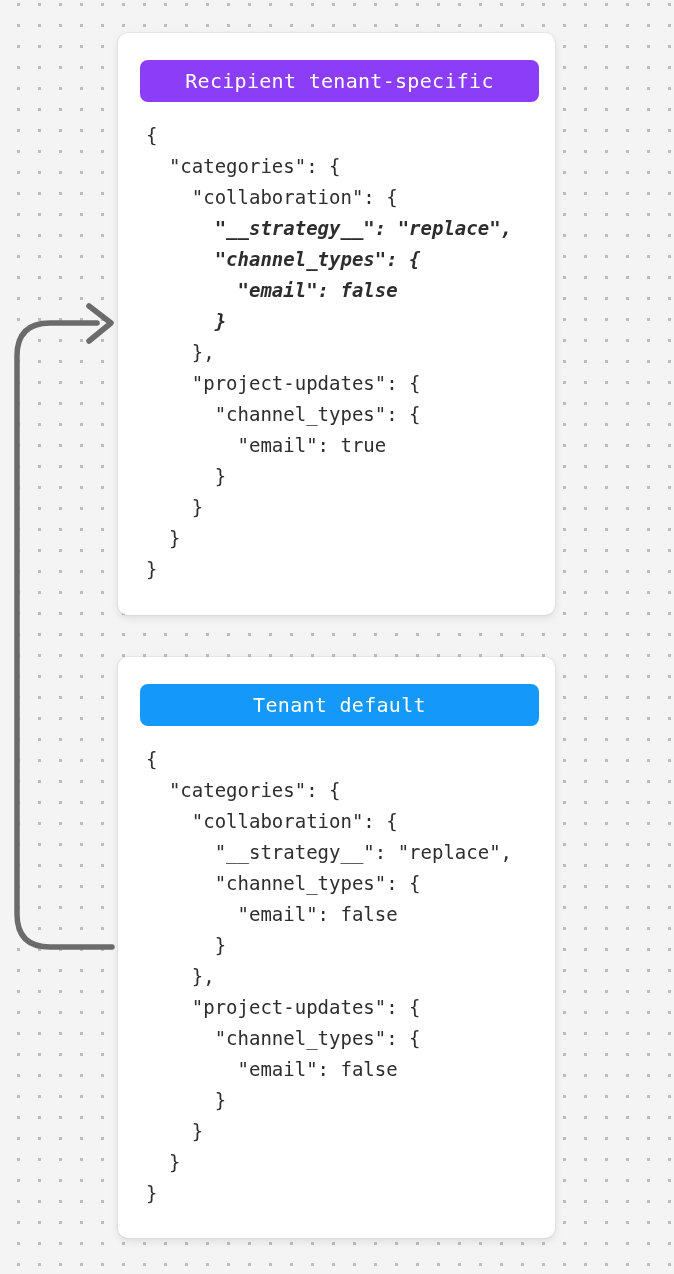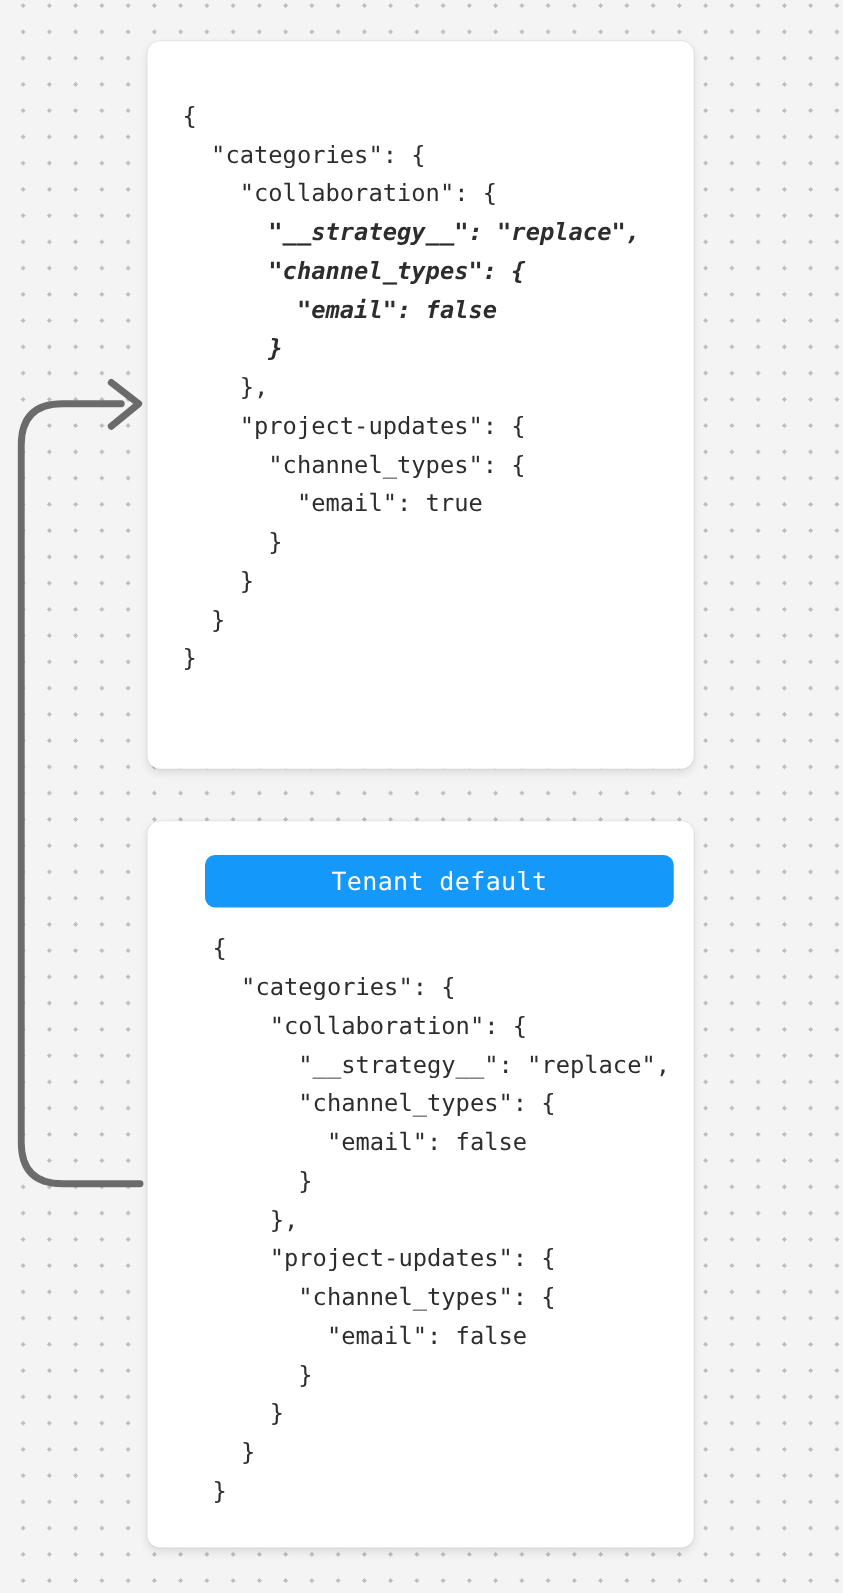--- a/index.html
+++ b/index.html
@@ -26,21 +26,21 @@
   .card {
     position: absolute;
     left: 118px;
     width: 437px;
     background: #ffffff;
     border-radius: 10px;
     box-shadow: 0 0 0 1px rgba(0,0,0,0.035), 0 3px 8px rgba(0,0,0,0.10);
     padding-top: 27px;
   }
   .card-top    { top: 33px;  height: 582px; }
-  .card-bottom { top: 657px; height: 581px; padding-left: 24px; }
+  .card-bottom { top: 657px; height: 581px; }
 
   .badge {
     margin: 0 16px 0 22px;
     height: 42px;
     border-radius: 8px;
     display: flex;
     align-items: center;
     justify-content: center;
     color: #ffffff;
     font-size: 20px;
@@ -63,20 +63,23 @@
 <body>
 
 <div class="canvas">
 
   <svg class="arrow-svg" viewBox="0 0 674 1274" xmlns="http://www.w3.org/2000/svg">
     <path d="M 112 947 L 50 947 Q 17 947 17 914 L 17 356 Q 17 323 50 323 L 97 323" fill="none" stroke-width="5.5" stroke-linecap="round" stroke-linejoin="round" stroke="#6b6b6b"></path>
     <path d="M 89 306 L 111 323 L 89 341" fill="none" stroke-width="5.5" stroke-linecap="round" stroke-linejoin="round" stroke="#6b6b6b"></path>
   </svg>
 
   <div class="card card-top">
+    <div class="badge" style="background: rgb(139, 61, 248);">
+      <span>Recipient tenant-specific</span>
+    </div>
     <div class="code">
       <div class="code-line">{</div>
       <div class="code-line">  "categories": {</div>
       <div class="code-line">    "collaboration": {</div>
       <div class="code-line em">      "__strategy__": "replace",</div>
       <div class="code-line em">      "channel_types": {</div>
       <div class="code-line em">        "email": false</div>
       <div class="code-line em">      }</div>
       <div class="code-line">    },</div>
       <div class="code-line">    "project-updates": {</div>

